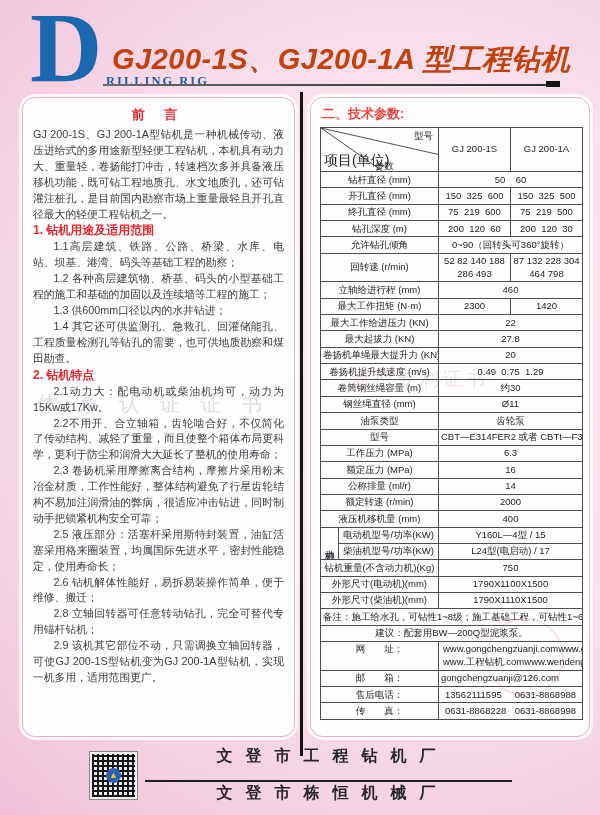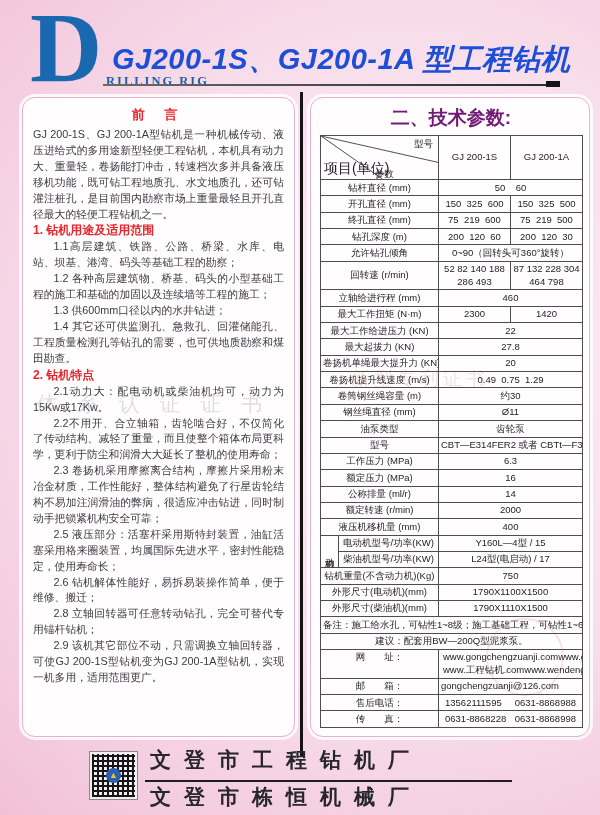--- a/index.html
+++ b/index.html
@@ -17,21 +17,21 @@
     font-family:"Liberation Serif","DejaVu Serif",serif;
     font-weight:bold; font-size:100px; line-height:0.92; color:#1a68b0;
   }
   .logo-sub {
     position:absolute; left:106px; top:74px;
     font-family:"Liberation Serif","DejaVu Serif",serif;
     font-weight:bold; font-size:12.5px; letter-spacing:2px; color:#1d5fa8;
   }
   .page-title {
     position:absolute; left:112px; top:40px;
-    font-size:29px; font-weight:bold; font-style:italic; color:#1d4ed8;
+    font-size:29px; font-weight:bold; font-style:italic; color:#c2410c;
     white-space:nowrap; letter-spacing:0.5px;
   }
   .title-underline {
     position:absolute; left:103px; top:84px; width:457px; height:2px;
     background:linear-gradient(to right,#6a6a6a,#2a2a2a);
   }
   .title-cap {
     position:absolute; left:546px; top:81px; width:14px; height:6px; background:#141414;
   }
   
@@ -50,21 +50,21 @@
   .fore-title { text-align:center; color:#e8252d; font-weight:bold; font-size:13px;
     letter-spacing:8px; margin:1px 0 3px; }
   .body-text { font-size:10.8px; line-height:15.9px; color:#3a3a42; text-align:justify; }
   .body-text.indent { text-indent:1.9em; }
   .sec-title { color:#e8252d; font-weight:bold; font-size:12px; line-height:17px; }
   .wm-left {
     position:absolute; left:14px; top:292px; font-size:21px; letter-spacing:7px;
     color:rgba(130,132,150,.26); white-space:nowrap; pointer-events:none;
   }
   
-  .tech-title { color:#701a75; font-weight:bold; font-size:19px; margin:0 0 4px 2px;text-align:center; }
+  .tech-title { color:#ef4444; font-weight:bold; font-size:13px; margin:0 0 4px 2px; }
   table.spec { width:262px; border-collapse:collapse; table-layout:fixed;
     font-size:9.5px; color:#1c1c22; position:relative; z-index:2; }
   table.spec td { border:1px solid #4c4c52; padding:1.5px 2px; text-align:center;
     line-height:1.3; overflow:hidden; white-space:nowrap; }
   td.lbl { text-align:left; padding-left:3px; }
   td.noR { border-right:none; }
   td.noL { border-left:none; }
   td.full { text-align:left; padding-left:3px; }
   .corner-cell { position:relative; height:44px; padding:0 !important; }
   .corner-cell svg { position:absolute; inset:0; width:100%; height:100%; }
@@ -84,22 +84,22 @@
   .qr {
     position:absolute; left:90px; top:752px; width:47px; height:47px;
     background:
       repeating-linear-gradient(0deg,#16161a 0 2px,transparent 2px 5px),
       repeating-linear-gradient(90deg,#16161a 0 2px,#f2f0ee 2px 5px);
     border:2px solid #f2f0ee; outline:1px solid #888;
   }
   .qr-badge { position:absolute; left:14px; top:14px; width:15px; height:15px; border-radius:50%;
     background:#2a5fb4; display:flex; align-items:center; justify-content:center;
     font-size:9px; color:#f5c518; line-height:1; }
-  .company { position:absolute; left:150px; width:365px; text-align:left;
-    font-weight:bold; font-size:21px; color:#26262e; letter-spacing:13px; white-space:nowrap; }
+  .company { position:absolute; left:150px; width:365px; text-align:center;
+    font-weight:bold; font-size:16px; color:#26262e; letter-spacing:13px; white-space:nowrap; }
   .company.one { top:746px; }
   .company.two { top:783px; }
   .footer-line { position:absolute; left:145px; top:779.5px; width:367px; height:2px; background:#1d1d24; }
 </style>
 </head>
 <body>
 
 <div class="logo-d">D</div>
 <div class="logo-sub">RILLING RIG</div>
 <div class="page-title">GJ200-1S、GJ200-1A 型工程钻机</div>

